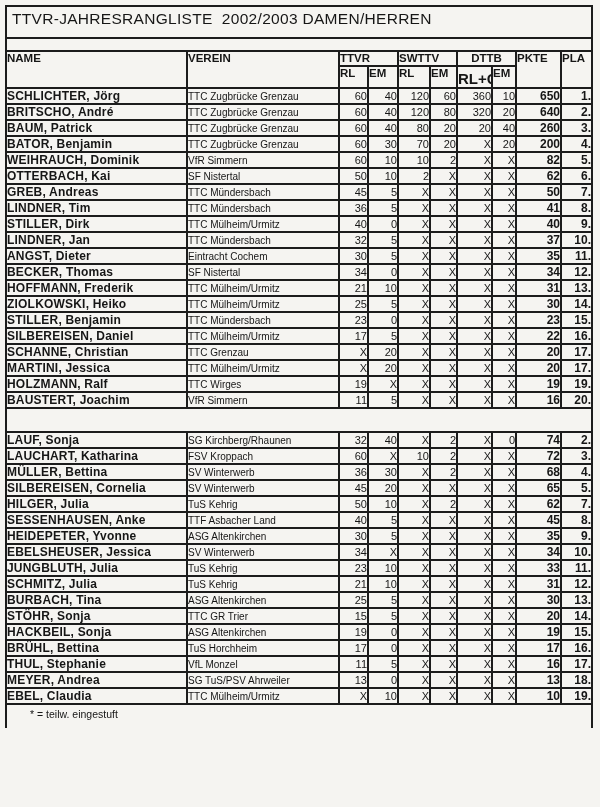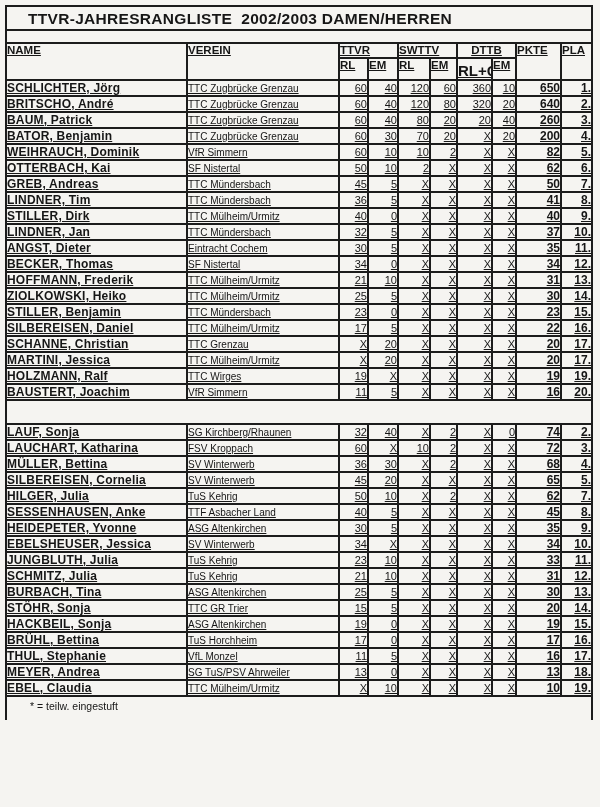--- a/index.html
+++ b/index.html
@@ -16,36 +16,35 @@
     background: #f5f4f1;
     padding: 5px 7px 0 5px;
     overflow: hidden;
   }
   .doc {
     border-left: 2px solid #1c1c1c;
     border-right: 2px solid #1c1c1c;
     border-top: 2px solid #1c1c1c;
   }
   .title-row {
-    height: 24px;
+    height: 32px;
     line-height: 23px;
     border-bottom: 2px solid #1c1c1c;
-    font-weight: bold;
+    font-weight: normal;
     font-size: 15.5px;
     letter-spacing: 0.3px;
-    padding-left: 21px;
+    padding-left: 5px;
     white-space: pre;
     overflow: hidden;
   }
   .spacer-row { height: 11px; }
   table.ranking {
     border-collapse: collapse;
     table-layout: fixed;
     width: 100%;
-    text-decoration: underline;
   }
   table.ranking th, table.ranking td {
     border: 2px solid #1c1c1c;
     overflow: hidden;
     white-space: nowrap;
     padding: 0;
   }
   table.ranking th:first-child, table.ranking td:first-child { border-left: none; }
   table.ranking th:last-child, table.ranking td:last-child { border-right: none; }
   thead th {

